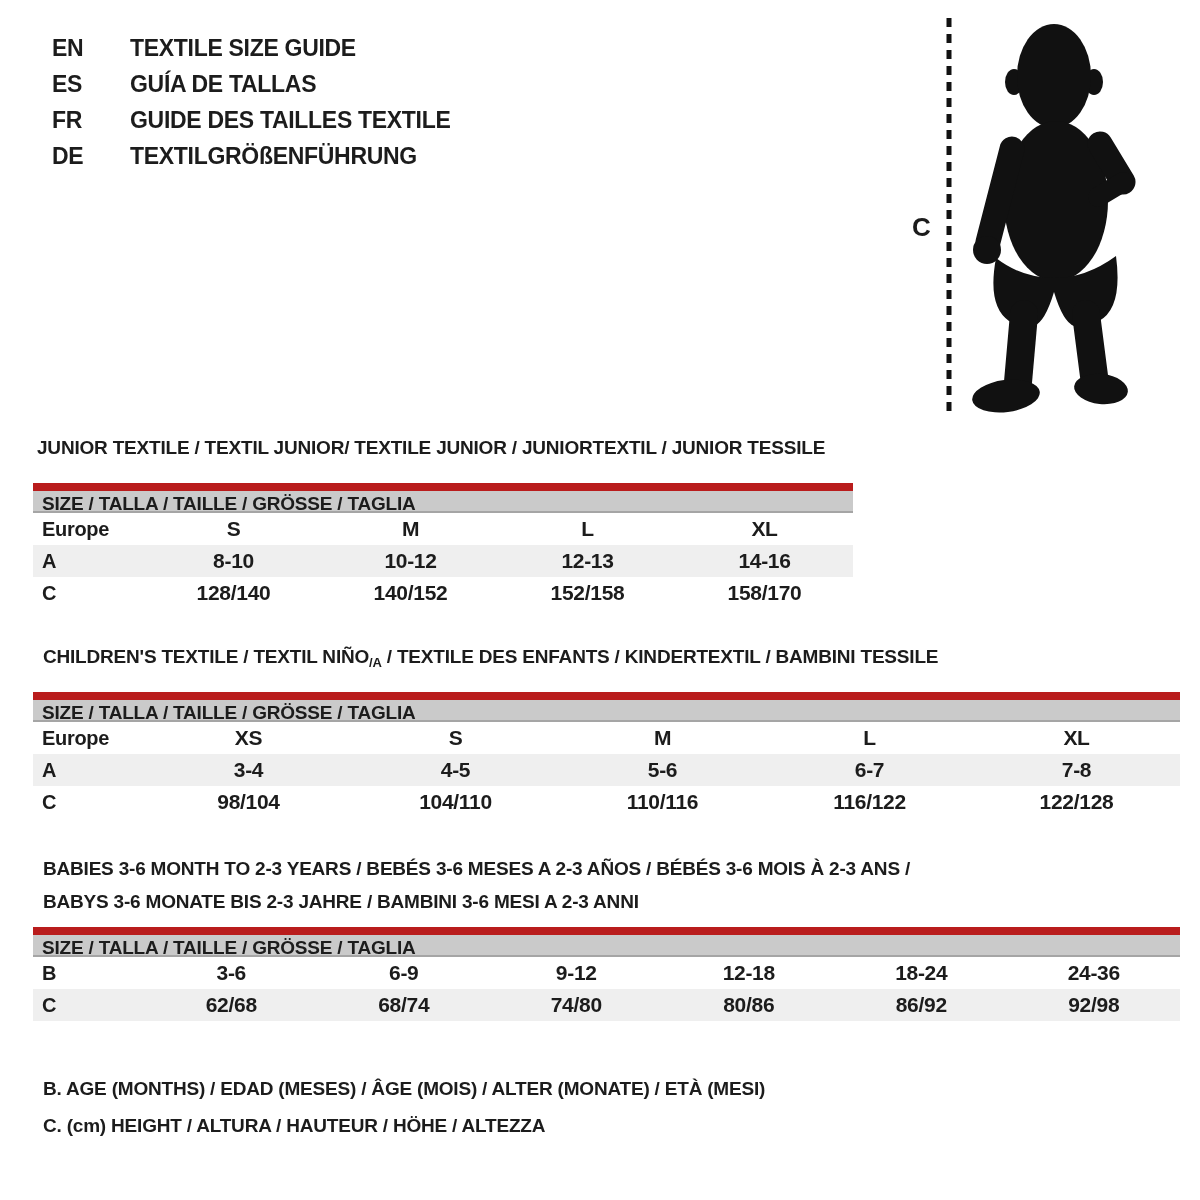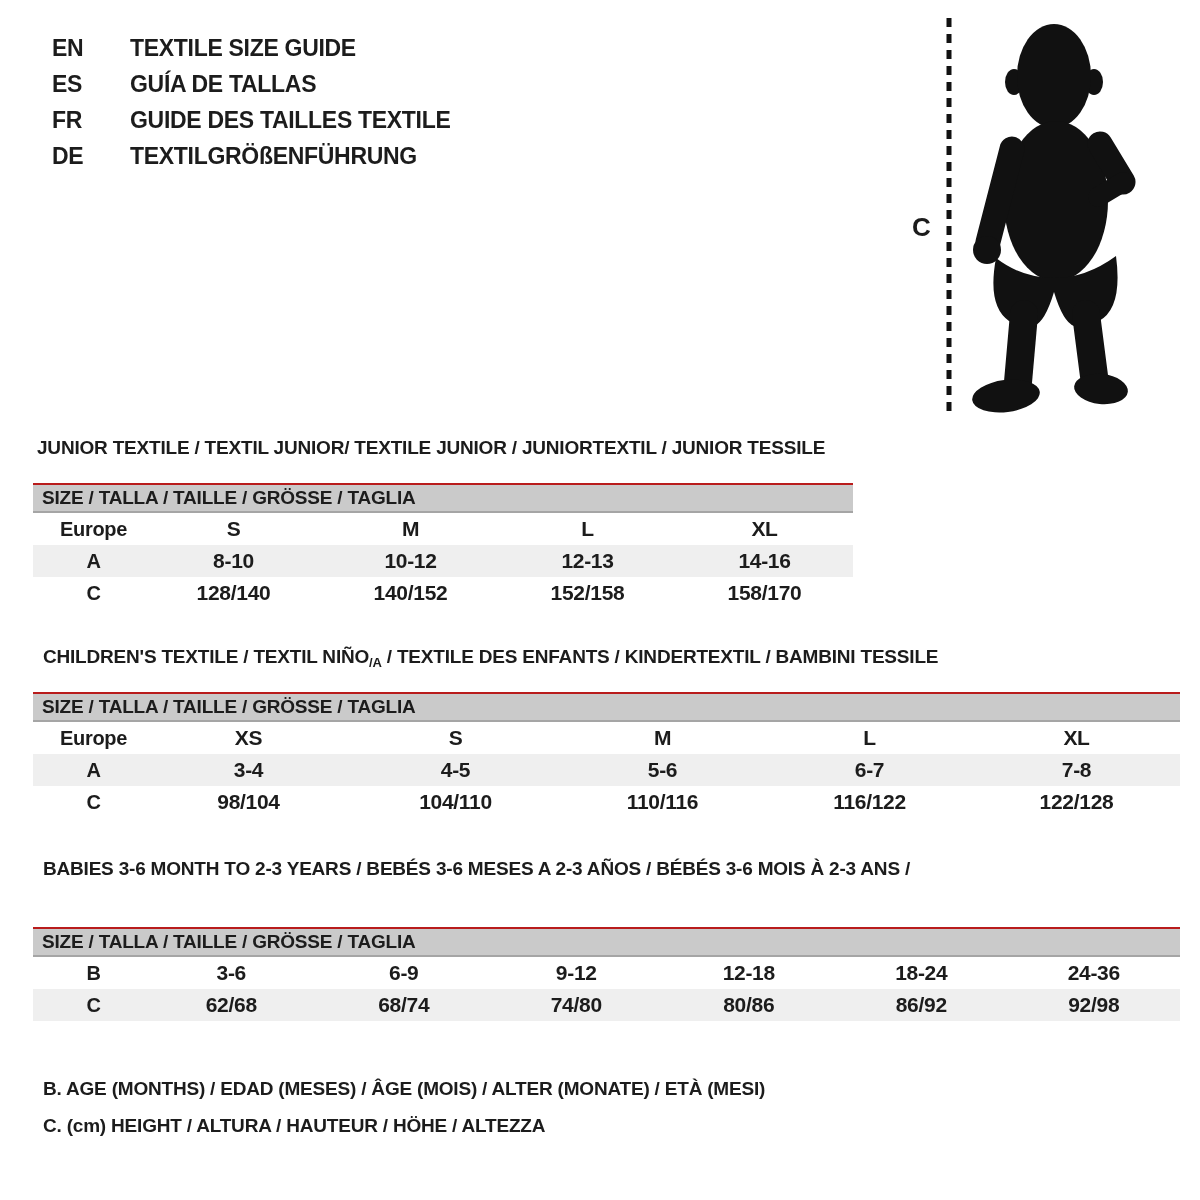--- a/index.html
+++ b/index.html
@@ -16,26 +16,26 @@
   .measure-line{position:absolute;left:945px;top:16px;}
   .c-label{position:absolute;left:912px;top:212px;font-size:26px;}
   .baby{position:absolute;left:966px;top:16px;}
   
   .sec-title{position:absolute;font-size:19px;letter-spacing:-0.2px;white-space:nowrap;}
   .sub-a{font-size:13px;vertical-align:-4px;}
   
   .stable{position:absolute;left:33px;}
   .size-bar{
     box-sizing:border-box;height:30px;line-height:25px;padding-left:9px;
-    background:#cacaca;border-top:2px solid #b91c1c;border-bottom:2px solid #a5a5a5;
+    background:#cacaca;border-top:8px solid #b91c1c;border-bottom:2px solid #a5a5a5;
     font-size:19px;letter-spacing:-0.2px;
   }
   .trow{display:flex;height:32px;align-items:center;font-size:21px;letter-spacing:-0.3px;}
   .trow.shaded{background:#efefef;}
-  .tlabel{flex:0 0 112px;padding-left:9px;font-size:20px;box-sizing:border-box;text-align:center;}
+  .tlabel{flex:0 0 112px;padding-left:9px;font-size:20px;box-sizing:border-box;}
   .tcell{flex:1;text-align:center;}
   
   .legend{position:absolute;left:43px;top:1070px;font-size:19px;line-height:37px;letter-spacing:-0.2px;}
 </style>
 </head>
 <body>
 
 <div class="lang-block">
   <div class="lang-row">
     <span class="lang-code">EN</span>
@@ -137,20 +137,21 @@
       <div class="tcell">98/104</div>
       <div class="tcell">104/110</div>
       <div class="tcell">110/116</div>
       <div class="tcell">116/122</div>
       <div class="tcell">122/128</div>
     </div>
   </div>
 
 <div class="sec-title" style="left:43px;top:852px;line-height:33px;">
   <div>BABIES 3-6 MONTH TO 2-3 YEARS / BEBÉS 3-6 MESES A 2-3 AÑOS / BÉBÉS 3-6 MOIS À 2-3 ANS /</div>
+  <div>BABYS 3-6 MONATE BIS 2-3 JAHRE / BAMBINI 3-6 MESI A 2-3 ANNI</div>
 </div>
 <div class="stable" style="top:927px;width:1147px;">
     <div class="size-bar">SIZE / TALLA / TAILLE / GRÖSSE / TAGLIA</div>
     <div class="trow">
       <div class="tlabel">B</div>
       <div class="tcell">3-6</div>
       <div class="tcell">6-9</div>
       <div class="tcell">9-12</div>
       <div class="tcell">12-18</div>
       <div class="tcell">18-24</div>

